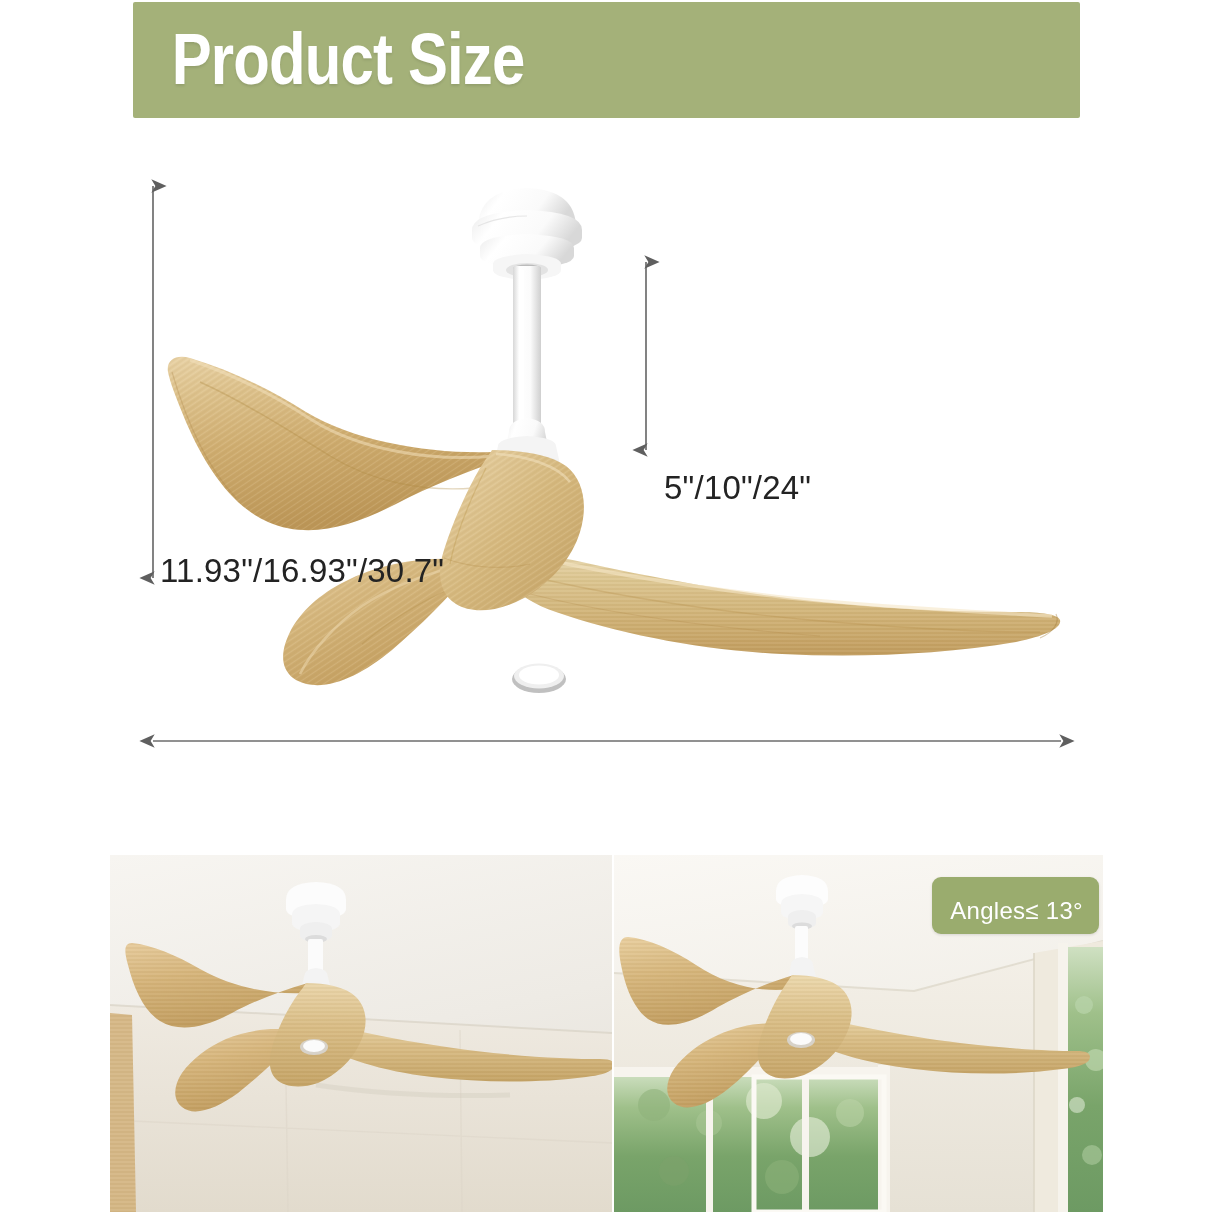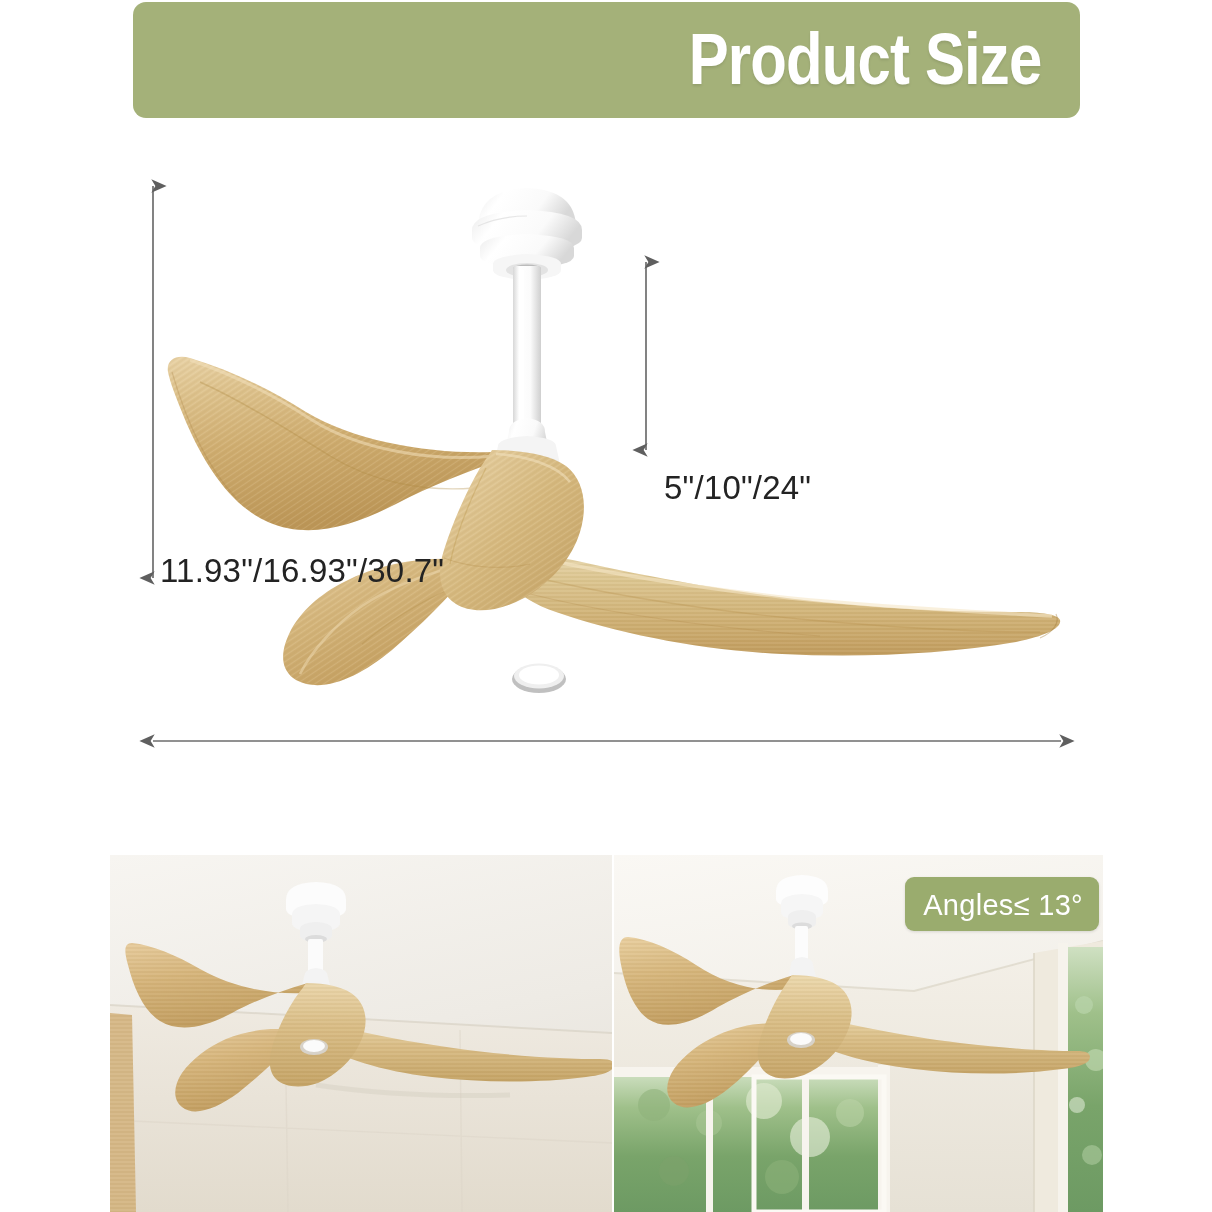--- a/index.html
+++ b/index.html
@@ -8,22 +8,22 @@
     background:#ffffff;
     font-family:"Liberation Sans", sans-serif;
     overflow:hidden;
     position:relative;
   }
   .page{position:relative;width:1212px;height:1212px;overflow:hidden;background:#fff;}
 
   
   .banner{
     position:absolute;left:133px;top:2px;width:947px;height:116px;
-    background:#a4b179;border-radius:13px;
-    display:flex;align-items:center;justify-content:flex-end;
+    background:#a4b179;border-radius:2px;
+    display:flex;align-items:center;justify-content:flex-start;
   }
   .banner-title{
     color:#ffffff;
     font-family:"Liberation Sans Narrow","Liberation Sans",sans-serif;
     font-size:73px;font-weight:bold;letter-spacing:-1px;
     transform:scaleX(.82);transform-origin:center;
     text-shadow:0 2px 3px rgba(0,0,0,.10);
     white-space:nowrap;line-height:1;
     margin-top:-3px;
   }
@@ -49,22 +49,22 @@
   
   .photos{position:absolute;left:0;top:855px;width:1212px;height:357px;}
   .photo{position:absolute;top:0;height:357px;overflow:hidden;background:#f2efe9;}
   .photo-left{left:110px;width:502px;}
   .photo-right{left:614px;width:489px;}
 
   .badge{
     position:absolute;right:4px;top:22px;
     background:#9aac6e;color:#fff;
     border-radius:9px;
-    padding:12px 16px 9px 18px;
-    font-size:29px;letter-spacing:.3px;
+    padding:20px 16px 9px 18px;
+    font-size:24px;letter-spacing:.3px;
     white-space:nowrap;
     box-shadow:0 1px 3px rgba(0,0,0,.12);
     font-family:"Liberation Sans",sans-serif;
   }
 </style>
 </head>
 <body>
 
 <div class="page">
 

